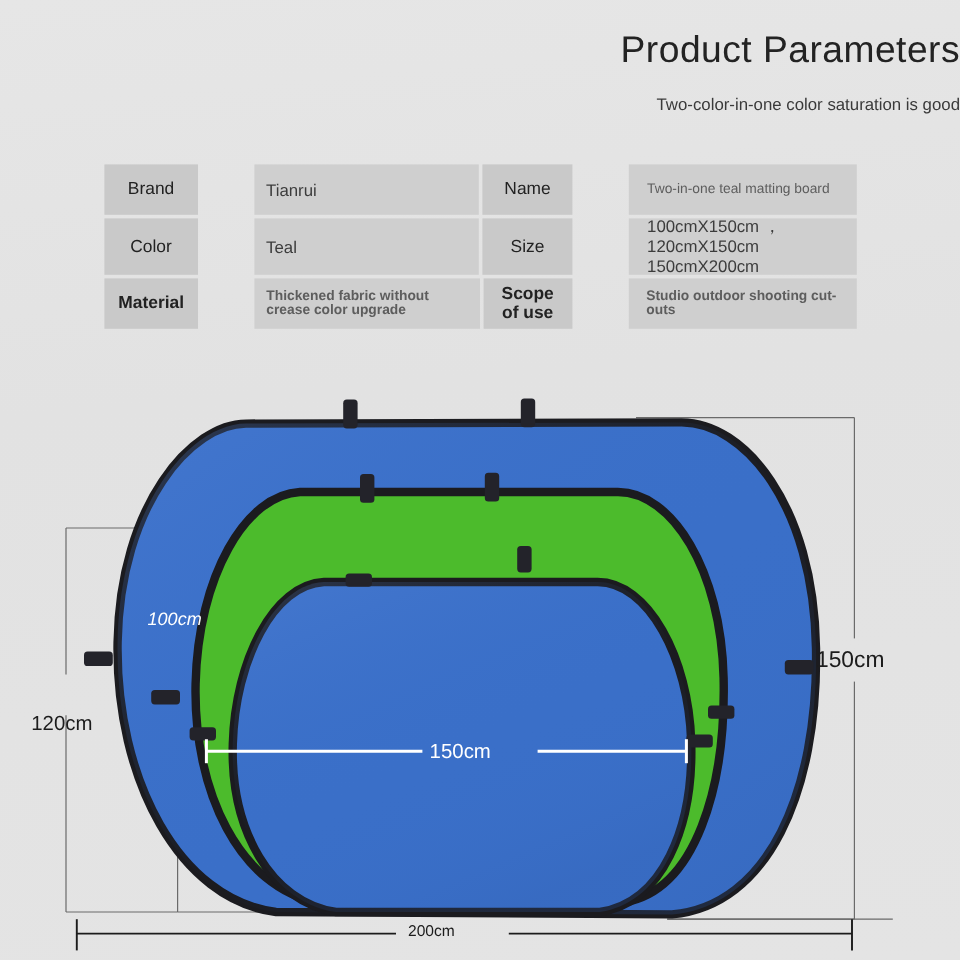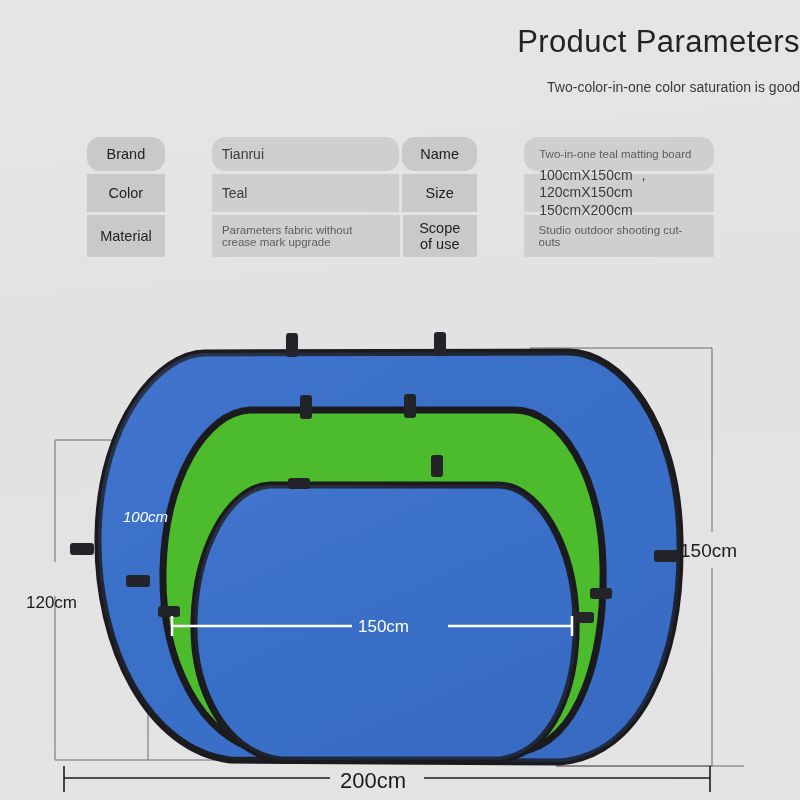--- a/index.html
+++ b/index.html
@@ -84,23 +84,23 @@
     color: #3c3c3c;
     font-size: 14px;
   }
 
   .w-label-1 { width: 89px; }
   .w-value-1 { width: 220px; }
   .w-label-2 { width: 86px; }
   .w-value-2 { width: 222px; padding-left: 15px; }
   .w-label-scope { width: 84px; font-size: 14.5px; text-align: center; }
 
-  .row-1 .cell { height: 34px; border-radius: 13px; }
-  .row-2 .cell { height: 38px; align-items: center; }
-  .row-3 .cell { height: 42px; }
+  .row-1 .cell { height: 42px; }
+  .row-2 .cell { height: 47px; align-items: center; }
+  .row-3 .cell { height: 42px; font-weight: bold; }
 
   .size-lines {
     display: flex;
     flex-direction: column;
     justify-content: center;
     line-height: 1.22;
     font-size: 14px;
     color: #3c3c3c;
   }
 
@@ -118,21 +118,21 @@
 
   
   .dim {
     position: absolute;
     font-size: 17px;
     color: #1c1c1c;
     white-space: nowrap;
   }
   .dim-120 { left: 26px; top: 577px; margin-top: 16px; }
   .dim-150r { left: 680px; top: 540px; font-size: 19px; }
-  .dim-200 { left: 340px; top: 768px; font-size: 22px; }
+  .dim-200 { left: 340px; top: 768px; font-size: 13px; }
   .dim-100 {
     position: absolute;
     left: 123px;
     top: 508px;
     font-size: 15px;
     color: #ffffff;
     white-space: nowrap;
     font-style: italic;
   }
   .dim-150w {
@@ -170,21 +170,21 @@
       <div class="cell cell-value w-value-2">
         <div class="size-lines">
           <span>100cmX150cm ，120cmX150cm</span>
           <span>150cmX200cm</span>
         </div>
       </div>
     </div>
 
     <div class="spec-row row-3">
       <div class="cell cell-label w-label-1">Material</div>
-      <div class="cell cell-value w-value-1">Parameters fabric without crease mark upgrade</div>
+      <div class="cell cell-value w-value-1">Thickened fabric without crease color upgrade</div>
       <div class="cell cell-label w-label-scope">Scope of use</div>
       <div class="cell cell-value w-value-2">Studio outdoor shooting cut-outs</div>
     </div>
 
   </div>
 
   <div class="product-stage">
     <svg class="product-svg" width="800" height="500" viewBox="0 0 800 500" xmlns="http://www.w3.org/2000/svg">
 
       <g stroke="#6a6a6a" stroke-width="1" fill="none">

